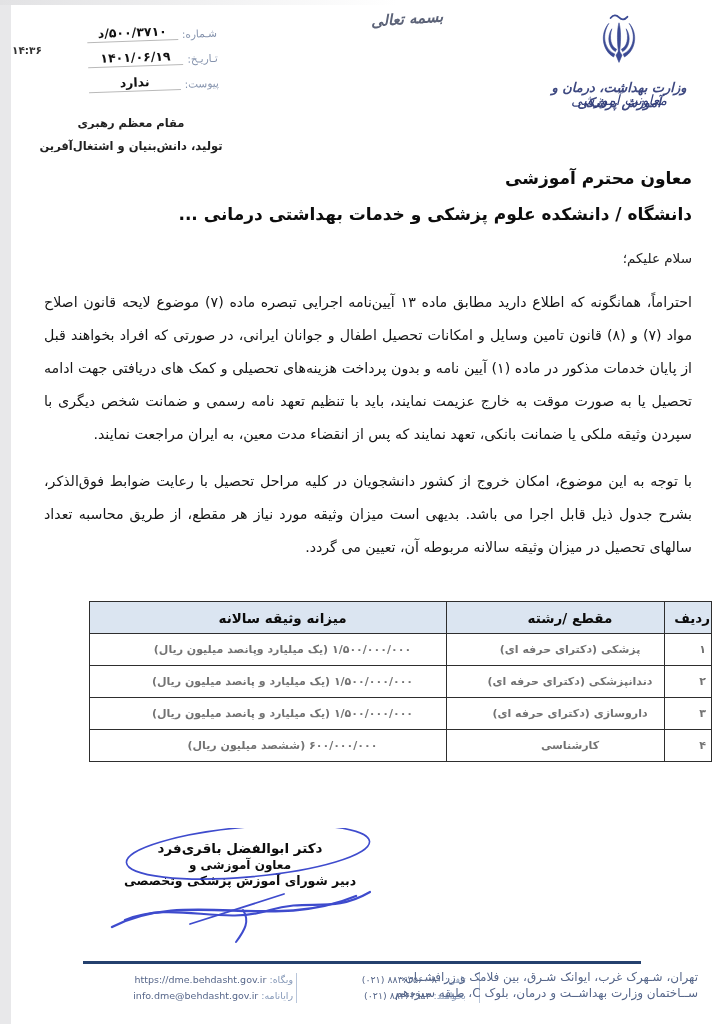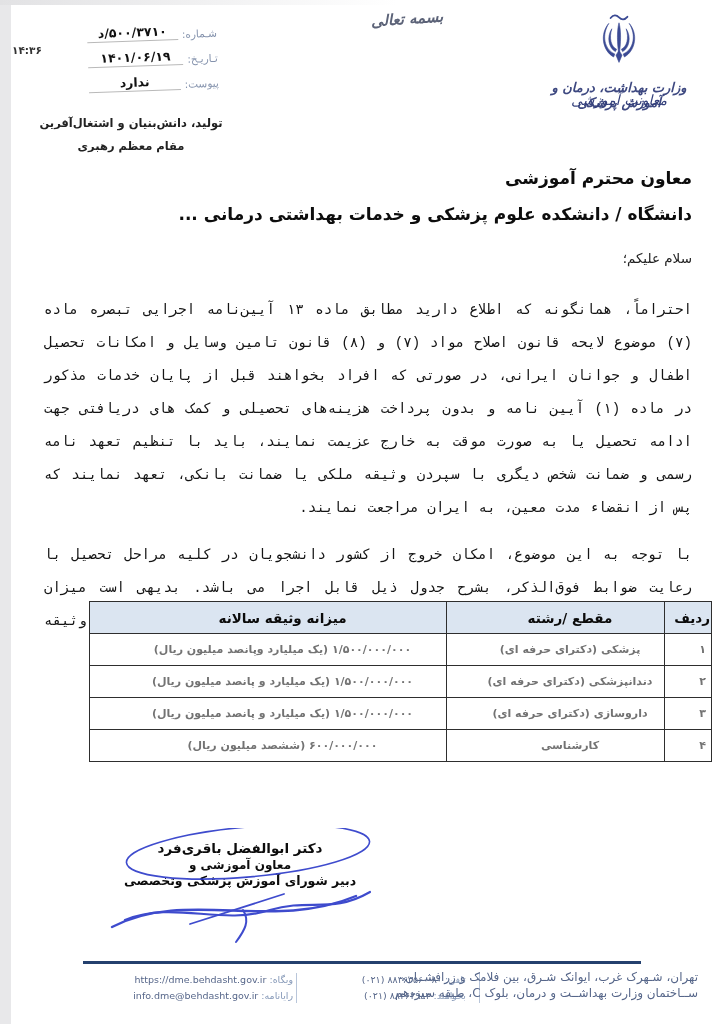--- a/index.html
+++ b/index.html
@@ -28,21 +28,21 @@
           font-size:11.5px;font-weight:bold;color:#222;line-height:23px;}
 
   
   .recipient{position:absolute;top:160px;right:30px;left:30px;text-align:right;}
   .r1{font-size:17px;font-weight:bold;color:#0d0d0d;line-height:36px;}
   .salutation{position:absolute;top:250px;right:30px;font-size:13.5px;color:#222;}
 
   
   .body{position:absolute;top:286px;right:30px;left:44px;text-align:justify;
         font-size:14.2px;line-height:33px;color:#141414;}
-  .body p{margin:8px 0 14px 0;font-family:Liberation Mono, monospace;}
+  .body p{margin:0 0 14px 0;}
 
   
   table.vtable{position:absolute;top:601px;right:10px;left:89px;width:623px;
                border-collapse:collapse;table-layout:fixed;}
   table.vtable th,table.vtable td{border:1.4px solid #2e2e2e;text-align:center;vertical-align:middle;
                font-weight:bold;white-space:nowrap;overflow:hidden;padding-left:30px;}
   table.vtable th{background:#dbe5f1;height:29px;font-size:13.5px;color:#0b0b0b;}
   table.vtable td{height:29px;font-size:11px;color:#737373;background:#fff;}
   col.c-row{width:47px;} col.c-deg{width:218px;} col.c-amt{width:auto;}
 
@@ -97,22 +97,22 @@
       <span class="mlabel">تـاریـخ:</span>
       <span class="mvalue">۱۴۰۱/۰۶/۱۹</span>
     </div>
     <div class="mrow">
       <span class="mlabel">پیوست:</span>
       <span class="mvalue">ندارد</span>
     </div>
   </div>
   <div class="time">۱۴:۳۶</div>
   <div class="slogan">
+    <div>مقام معظم رهبری</div>
     <div>تولید، دانش‌بنیان و اشتغال‌آفرین</div>
-    <div>مقام معظم رهبری</div>
   </div>
 
   <div class="recipient">
     <div class="r1">معاون محترم آموزشی</div>
     <div class="r1">دانشگاه / دانشکده علوم پزشکی و خدمات بهداشتی درمانی ...</div>
   </div>
   <div class="salutation">سلام علیکم؛</div>
 
   <div class="body">
     <p>احتراماً، همانگونه که اطلاع دارید مطابق ماده ۱۳ آیین‌نامه اجرایی تبصره ماده (۷) موضوع لایحه قانون اصلاح مواد (۷) و (۸) قانون تامین وسایل و امکانات تحصیل اطفال و جوانان ایرانی، در صورتی که افراد بخواهند قبل از پایان خدمات مذکور در ماده (۱) آیین نامه و بدون پرداخت هزینه‌های تحصیلی و کمک های دریافتی جهت ادامه تحصیل یا به صورت موقت به خارج عزیمت نمایند، باید با تنظیم تعهد نامه رسمی و ضمانت شخص دیگری با سپردن وثیقه ملکی یا ضمانت بانکی، تعهد نمایند که پس از انقضاء مدت معین، به ایران مراجعت نمایند.</p>

